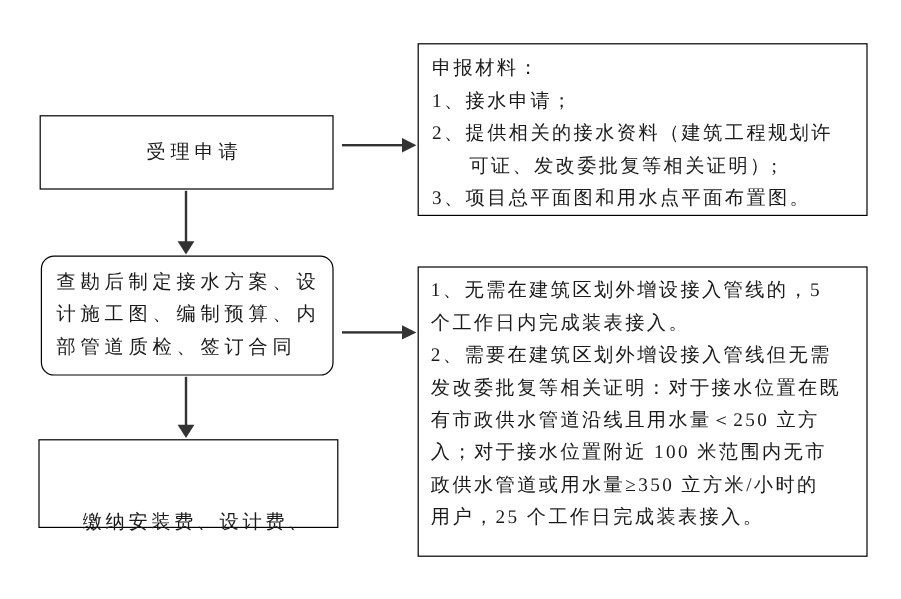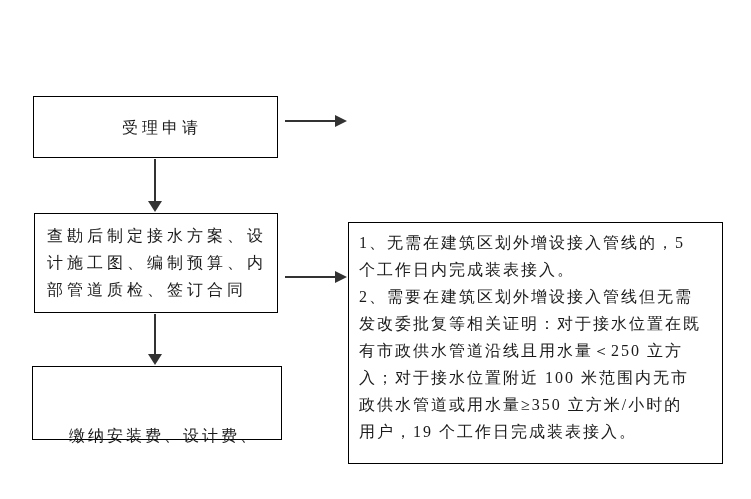--- a/index.html
+++ b/index.html
@@ -34,21 +34,21 @@
     letter-spacing: 2px;
   }
 
   
   .box-l1 {
     left: 33px; top: 96px; width: 245px; height: 62px;
     display: flex; align-items: center; justify-content: center;
   }
   .box-l1 .line { letter-spacing: 4px; margin-left: 13px; }
 
-  .box-l2 { left: 34px; top: 213px; width: 244px; height: 100px; padding-top: 8px; }
+  .box-l2 { left: 34px; top: 213px; width: 244px; height: 100px; padding-top: 8px; border-radius: 11px; }
   .box-l2 .line { padding-left: 12px; letter-spacing: 4px; }
 
   .box-l3 { left: 32px; top: 366px; width: 250px; height: 74px; padding-top: 8px; }
   .box-l3 .line { padding-left: 5px; letter-spacing: 3px; margin-top: 47px; }
   .box-l3 .line.first-indent { padding-left: 36px; }
 
   
   .box-r1 { left: 348px; top: 36px; width: 375px; height: 144px; padding-top: 7px; }
   .box-r1 .line { padding-left: 11px; }
   .box-r1 .line.cont-indent { padding-left: 42px; }
@@ -99,30 +99,37 @@
     <div class="line">查勘后制定接水方案、设</div>
     <div class="line">计施工图、编制预算、内</div>
     <div class="line">部管道质检、签订合同</div>
   </div>
 
   <div class="box box-l3">
     <div class="line first-indent">缴纳安装费、设计费、</div>
     <div class="line">试压费后施工并验收</div>
   </div>
 
+  <div class="box box-r1">
+    <div class="line">申报材料：</div>
+    <div class="line">1、接水申请；</div>
+    <div class="line">2、提供相关的接水资料（建筑工程规划许</div>
+    <div class="line cont-indent">可证、发改委批复等相关证明）;</div>
+    <div class="line">3、项目总平面图和用水点平面布置图。</div>
+  </div>
 
   <div class="box box-r2">
     <div class="line">1、无需在建筑区划外增设接入管线的，5</div>
     <div class="line">个工作日内完成装表接入。</div>
     <div class="line">2、需要在建筑区划外增设接入管线但无需</div>
     <div class="line">发改委批复等相关证明：对于接水位置在既</div>
     <div class="line">有市政供水管道沿线且用水量＜250 立方</div>
     <div class="line">入；对于接水位置附近 100 米范围内无市</div>
     <div class="line">政供水管道或用水量≥350 立方米/小时的</div>
-    <div class="line">用户，19 个工作日完成装表接入。</div>
+    <div class="line">用户，25 个工作日完成装表接入。</div>
   </div>
 
   <div class="arrow-right arrow-r1">
     <div class="shaft"></div>
     <div class="head"></div>
   </div>
 
   <div class="arrow-right arrow-r2">
     <div class="shaft"></div>
     <div class="head"></div>

